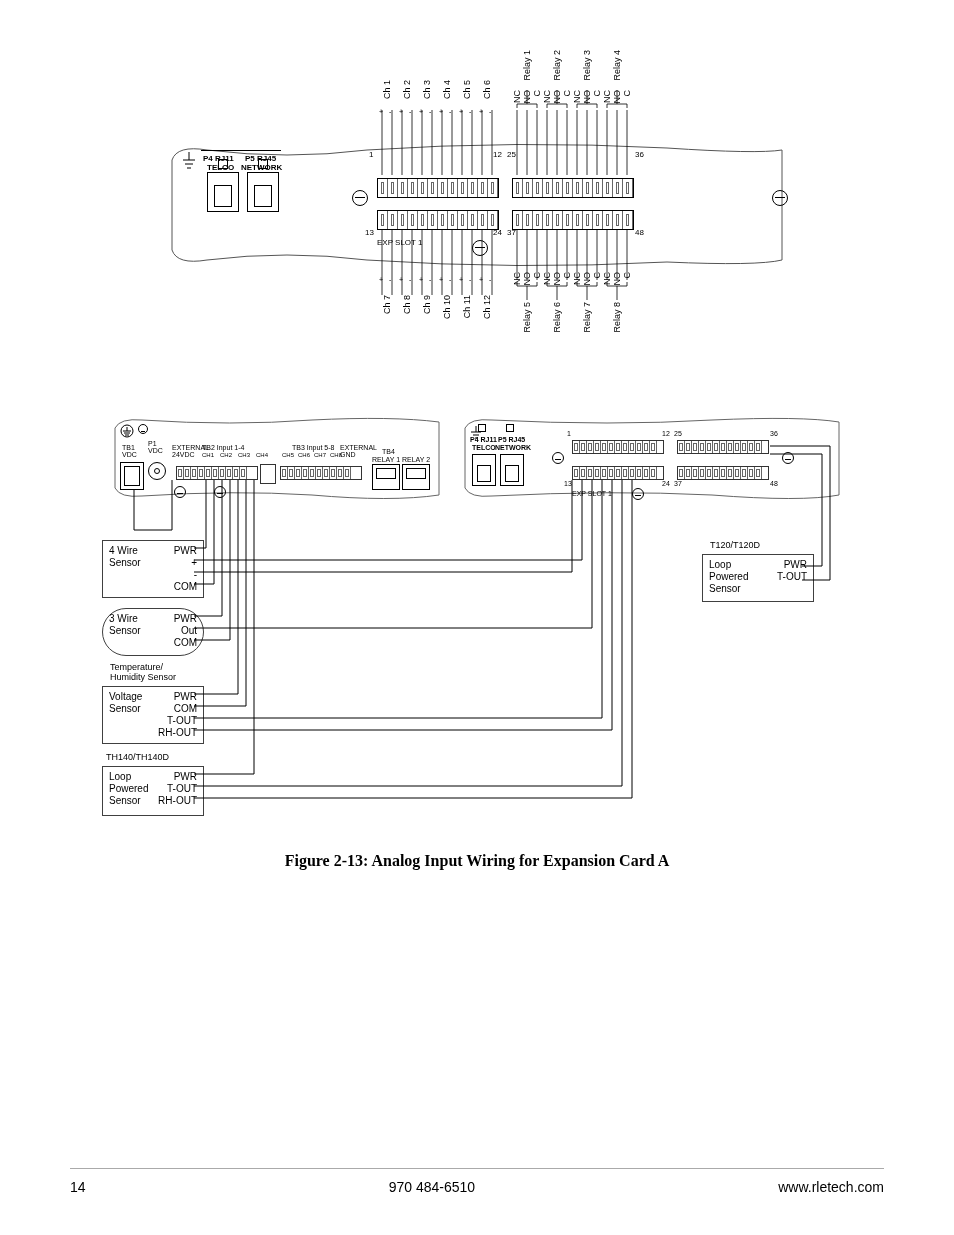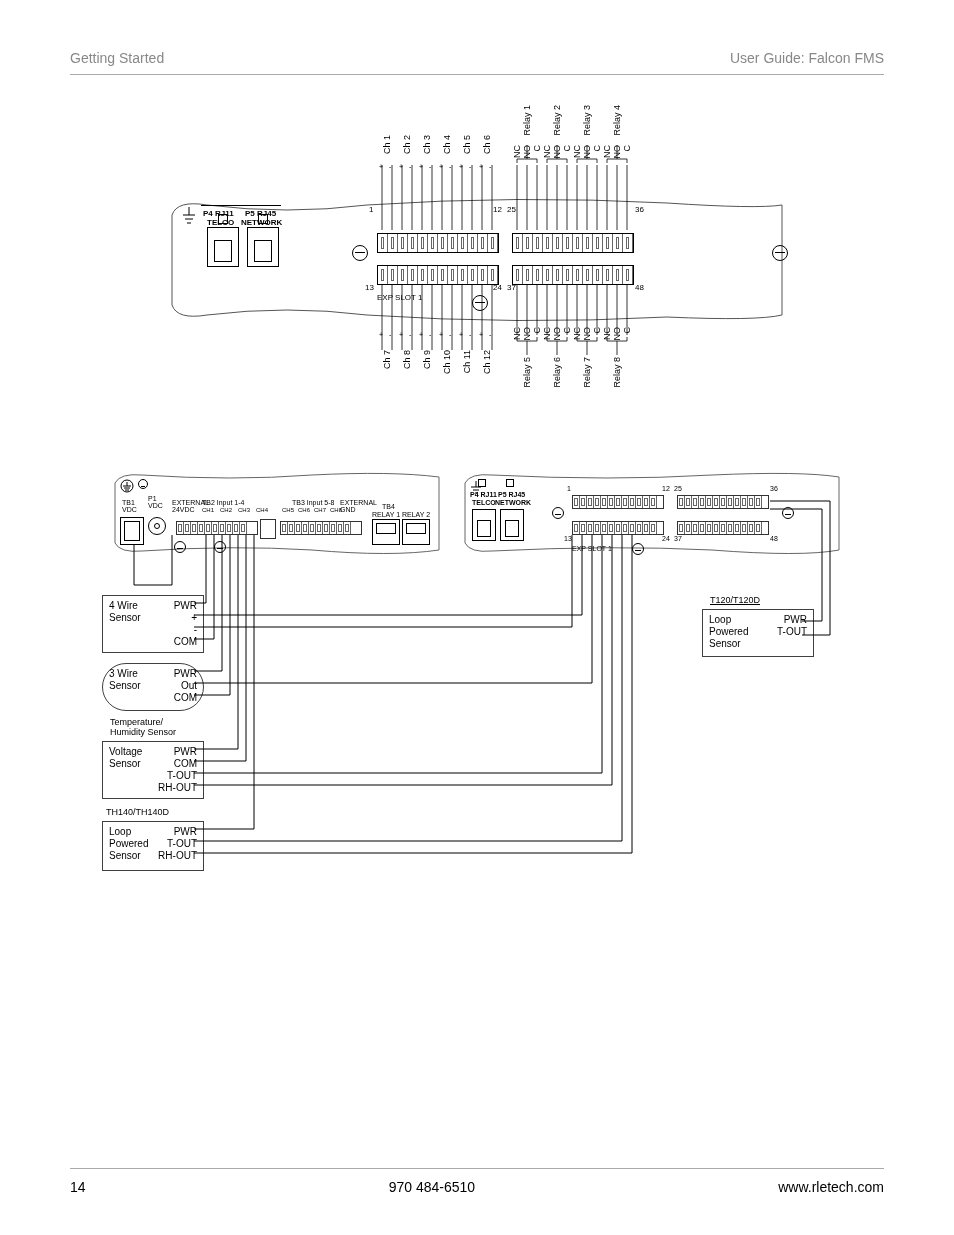--- a/index.html
+++ b/index.html
@@ -135,24 +135,20 @@
     border-top:1px solid #aaa;
     padding-top:10px;
   }
   .tiny { font-size:7px; position:absolute; }
   .tiny8 { font-size:8px; position:absolute; }
 </style>
 </head>
 <body>
 
 <div class="page">
-  <div class="header-row">
-    <span>Getting Started</span>
-    <span>User Guide: Falcon FMS</span>
-  </div>
 
   <div class="fig1">
 
     <svg style="position:absolute;left:0;top:90px;width:620px;height:140px;">
       <path d="M5,20 Q10,5 40,10 Q120,20 200,10 Q350,0 500,8 Q590,14 615,10
                L615,120 Q590,126 500,122 Q350,130 200,120 Q120,110 40,120 Q10,125 5,110 Z" fill="none" stroke="#555" stroke-width="1"></path>
     </svg>
 
     <div class="jack" style="left:40px; top:122px;">
       <div class="jack-top" style="left:10px;"></div>
@@ -601,21 +597,21 @@
       <div style="float:left;white-space:pre;">Loop
 Powered
 Sensor</div>
       <div class="sensor-right" style="float:right;">
         <div>PWR</div>
         <div>T-OUT</div>
         <div>RH-OUT</div>
       </div>
     </div>
 
-    <div style="position:absolute;left:608px;top:130px;font-size:9px;text-decoration:underline;">T120/T120D</div>
+    <div style="position:absolute;left:608px;top:130px;font-size:9px;">T120/T120D</div>
     <div class="sensor-box" style="left:600px;top:144px;width:98px;height:38px;">
       <div style="float:left;white-space:pre;">Loop
 Powered
 Sensor</div>
       <div class="sensor-right" style="float:right;">
         <div>PWR</div>
         <div>T-OUT</div>
       </div>
     </div>
 
@@ -650,19 +646,20 @@
     </svg>
   <div style="position: absolute; left: 100px; top: 42px; font-size: 6px;">CH1</div>
       <div style="position: absolute; left: 118px; top: 42px; font-size: 6px;">CH2</div>
       <div style="position: absolute; left: 136px; top: 42px; font-size: 6px;">CH3</div>
       <div style="position: absolute; left: 154px; top: 42px; font-size: 6px;">CH4</div>
       <div style="position: absolute; left: 180px; top: 42px; font-size: 6px;">CH5</div>
       <div style="position: absolute; left: 196px; top: 42px; font-size: 6px;">CH6</div>
       <div style="position: absolute; left: 212px; top: 42px; font-size: 6px;">CH7</div>
       <div style="position: absolute; left: 228px; top: 42px; font-size: 6px;">CH8</div>
     </div>
+  <div class="figure-caption">Figure 2-13: Analog Input Wiring for Expansion Card A</div>
 
   <div class="footer-row">
     <span>14</span>
     <span>970 484-6510</span>
     <span>www.rletech.com</span>
   </div>
 </div>
 
 </body></html>

